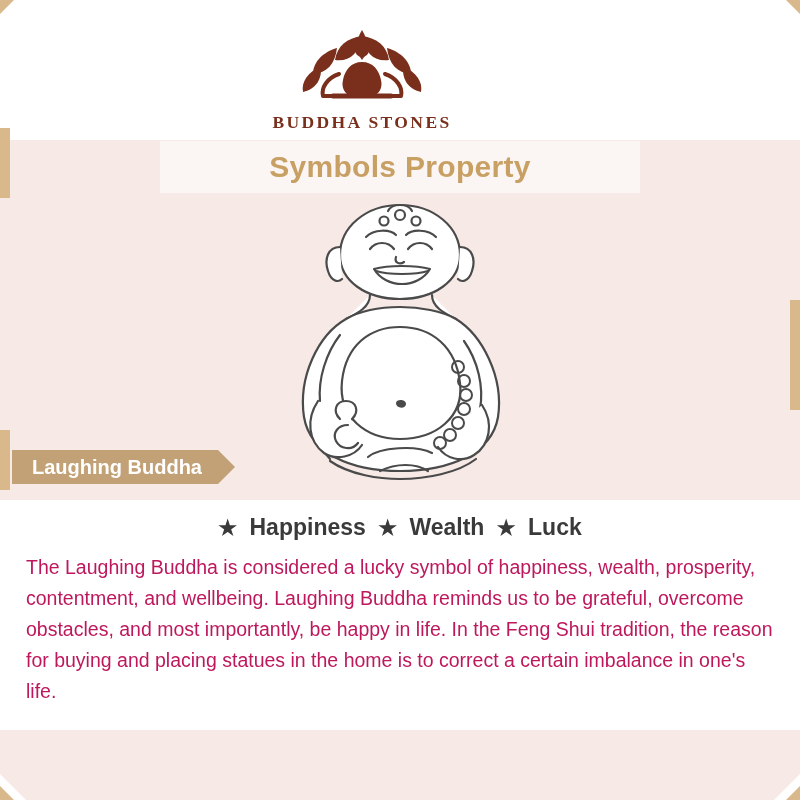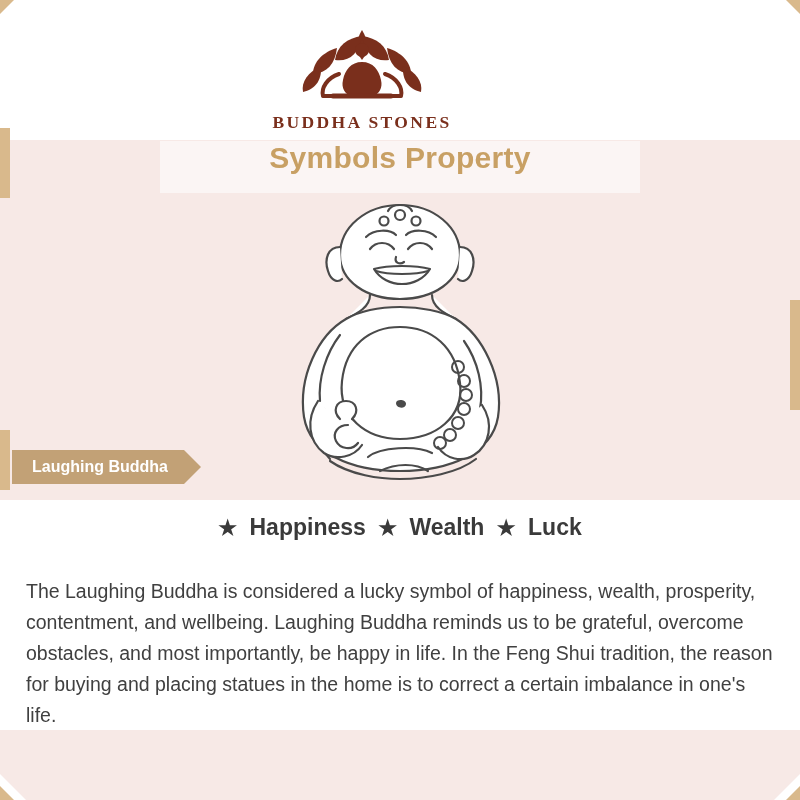--- a/index.html
+++ b/index.html
@@ -116,20 +116,21 @@
 
   
   .title-banner {
     position: absolute;
     top: 141px;
     left: 160px;
     width: 480px;
     height: 52px;
     background: rgba(255,255,255,0.55);
     display: flex;
+    align-items: center;
     justify-content: center;
     z-index: 6;
   }
   .title-text {
     font-size: 30px;
     font-weight: bold;
     color: #c8a064;
     font-family: "Liberation Sans", sans-serif;
     letter-spacing: 0.3px;
   }
@@ -148,21 +149,21 @@
   }
 
   
   .label-ribbon {
     position: absolute;
     top: 450px;
     left: 12px;
     height: 34px;
     background: #c2a176;
     color: #ffffff;
-    font-size: 16px;
+    font-size: 20px;
     font-weight: bold;
     display: flex;
     align-items: center;
     padding: 0 16px 0 20px;
     z-index: 7;
   }
   .label-ribbon::after {
     content: "";
     position: absolute;
     right: -17px;
@@ -202,24 +203,23 @@
   }
   .keywords .kw { padding: 0 3px; }
 
   .body-copy {
     position: absolute;
     top: 552px;
     left: 26px;
     width: 748px;
     font-size: 19.5px;
     line-height: 31px;
-    color: #404040;
+    color: #be185d;
     z-index: 6;
     text-align: left;
-    margin-top: 24px;
   }
 
   .bottom-band {
     position: absolute;
     bottom: 0;
     left: 0;
     width: 800px;
     height: 70px;
     background: #f7e9e6;
     z-index: 2;

